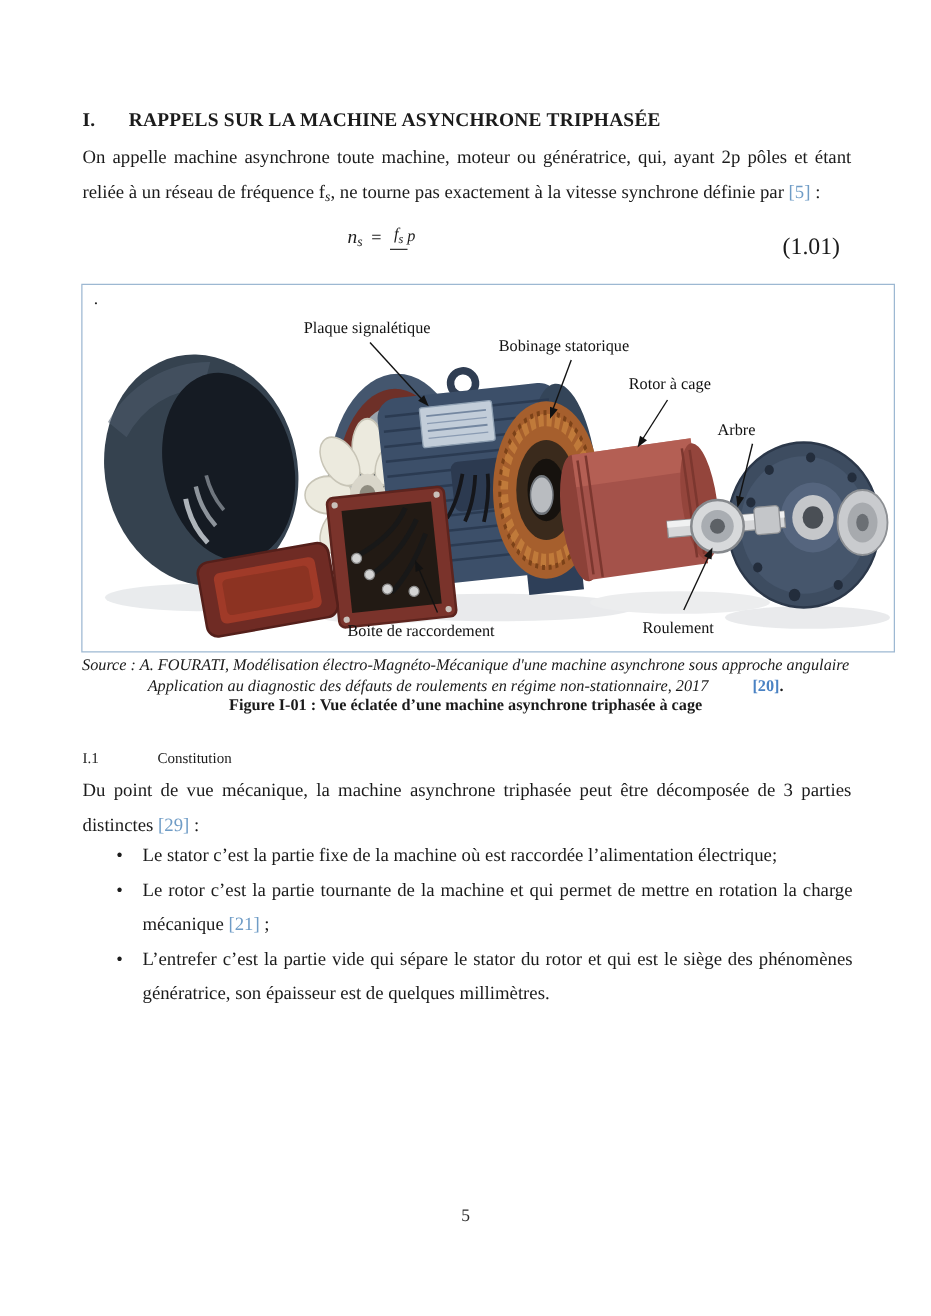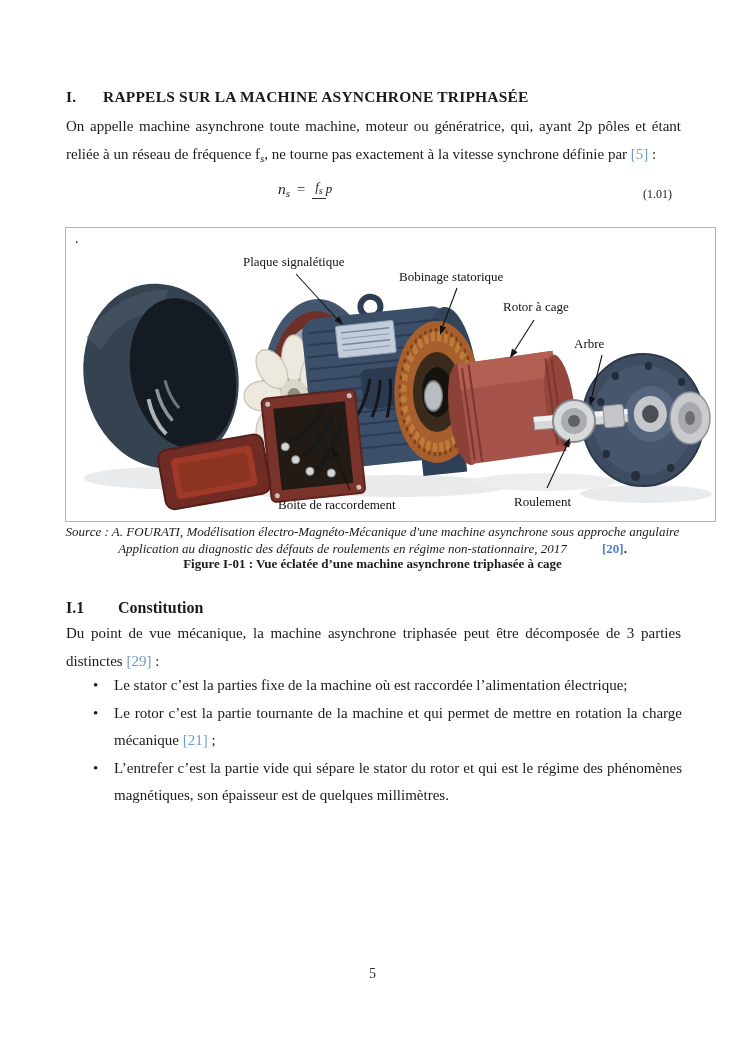--- a/index.html
+++ b/index.html
@@ -17,33 +17,33 @@
   .ref-bold{color:#4a82c3;font-weight:bold;font-style:normal;cursor:pointer;margin-left:32px;}
   .ital{}
   .sub-s{font-size:11px;font-style:italic;vertical-align:-3px;}
   
   .eq-row{top:180px;left:66px;width:615px;height:38px;}
   .formula{position:absolute;left:212px;top:0;display:inline-flex;align-items:center;font-style:italic;font-size:15.5px;}
   .eqsign{margin:0 7px;font-style:normal;font-size:14.5px;}
   .frac{display:inline-flex;text-align:left;font-size:13px;vertical-align:middle;}
   .fnum{border-bottom:1px solid #333;padding:0 3px 1px;line-height:13px;}
   .fden{line-height:13px;padding-top:2px;}
-  .eqnum{position:absolute;right:9px;top:7px;font-size:12px;}
+  .eqnum{position:absolute;right:9px;top:7px;font-size:19px;}
   
   .figure-box{left:65px;top:227px;width:649px;height:293px;border:1px solid #9db8d2;background:#ffffff;}
   .figure-box svg{display:block;}
   .fig-dot{font:14px "Liberation Serif",serif;fill:#222;}
   .fig-label{font:13px "Liberation Serif",serif;fill:#121212;}
   .arrow-line{stroke:#121212;stroke-width:1.1;}
   .arrow-head{fill:#121212;}
   
   .source{top:524px;left:40px;width:665px;text-align:center;font-size:13px;line-height:16.5px;font-style:italic;}
   .fig-caption{top:556px;left:40px;width:665px;text-align:center;font-weight:bold;font-size:13px;}
   
-  .h2{top:599px;left:66px;width:615px;display:flex;font-weight:bold;font-size:16px;}
+  .h2{top:599px;left:66px;width:615px;display:flex;font-weight:normal;font-size:12px;gap:8px;}
   .h2 .hnum{width:52px;flex:0 0 52px;}
   
   .bullets{top:672px;left:66px;width:616px;font-size:15px;line-height:27.5px;text-align:justify;}
   .bullet-item{position:relative;padding-left:48px;}
   .bullet-dot{position:absolute;left:27px;top:0;font-size:15px;}
   
   .pageno{top:966px;left:0;width:745px;text-align:center;font-size:14px;color:#2a2a2a;}
 </style>
 </head>
 <body>
@@ -272,27 +272,27 @@
   <div class="abs h2">
     <span class="hnum">I.1</span>
     <span>Constitution</span>
   </div>
 
   <div class="abs para" style="top:620px;"><span>Du point de vue mécanique, la machine asynchrone triphasée peut être décomposée de  3 parties distinctes </span><span class="ref">[29]</span><span> :</span></div>
 
   <div class="abs bullets">
     <div class="bullet-item">
       <span class="bullet-dot">•</span>
-      <span>Le stator c’est la parties fixe de la machine où est raccordée l’alimentation électrique;</span>
+      <span>Le stator c’est la partie fixe de la machine où est raccordée l’alimentation électrique;</span>
     </div>
     <div class="bullet-item">
       <span class="bullet-dot">•</span>
       <span>Le rotor c’est la partie tournante de la machine et qui permet de mettre en rotation la charge mécanique </span><span class="ref">[21]</span><span> ;</span>
     </div>
     <div class="bullet-item">
       <span class="bullet-dot">•</span>
-      <span>L’entrefer c’est la partie vide qui sépare le stator du rotor et qui est le régime des phénomènes magnétiques, son épaisseur est de quelques millimètres.</span>
+      <span>L’entrefer c’est la partie vide qui sépare le stator du rotor et qui est le siège des phénomènes génératrice, son épaisseur est de quelques millimètres.</span>
     </div>
   </div>
 
   <div class="abs pageno">5</div>
 
 </div>
 
 </body></html>

